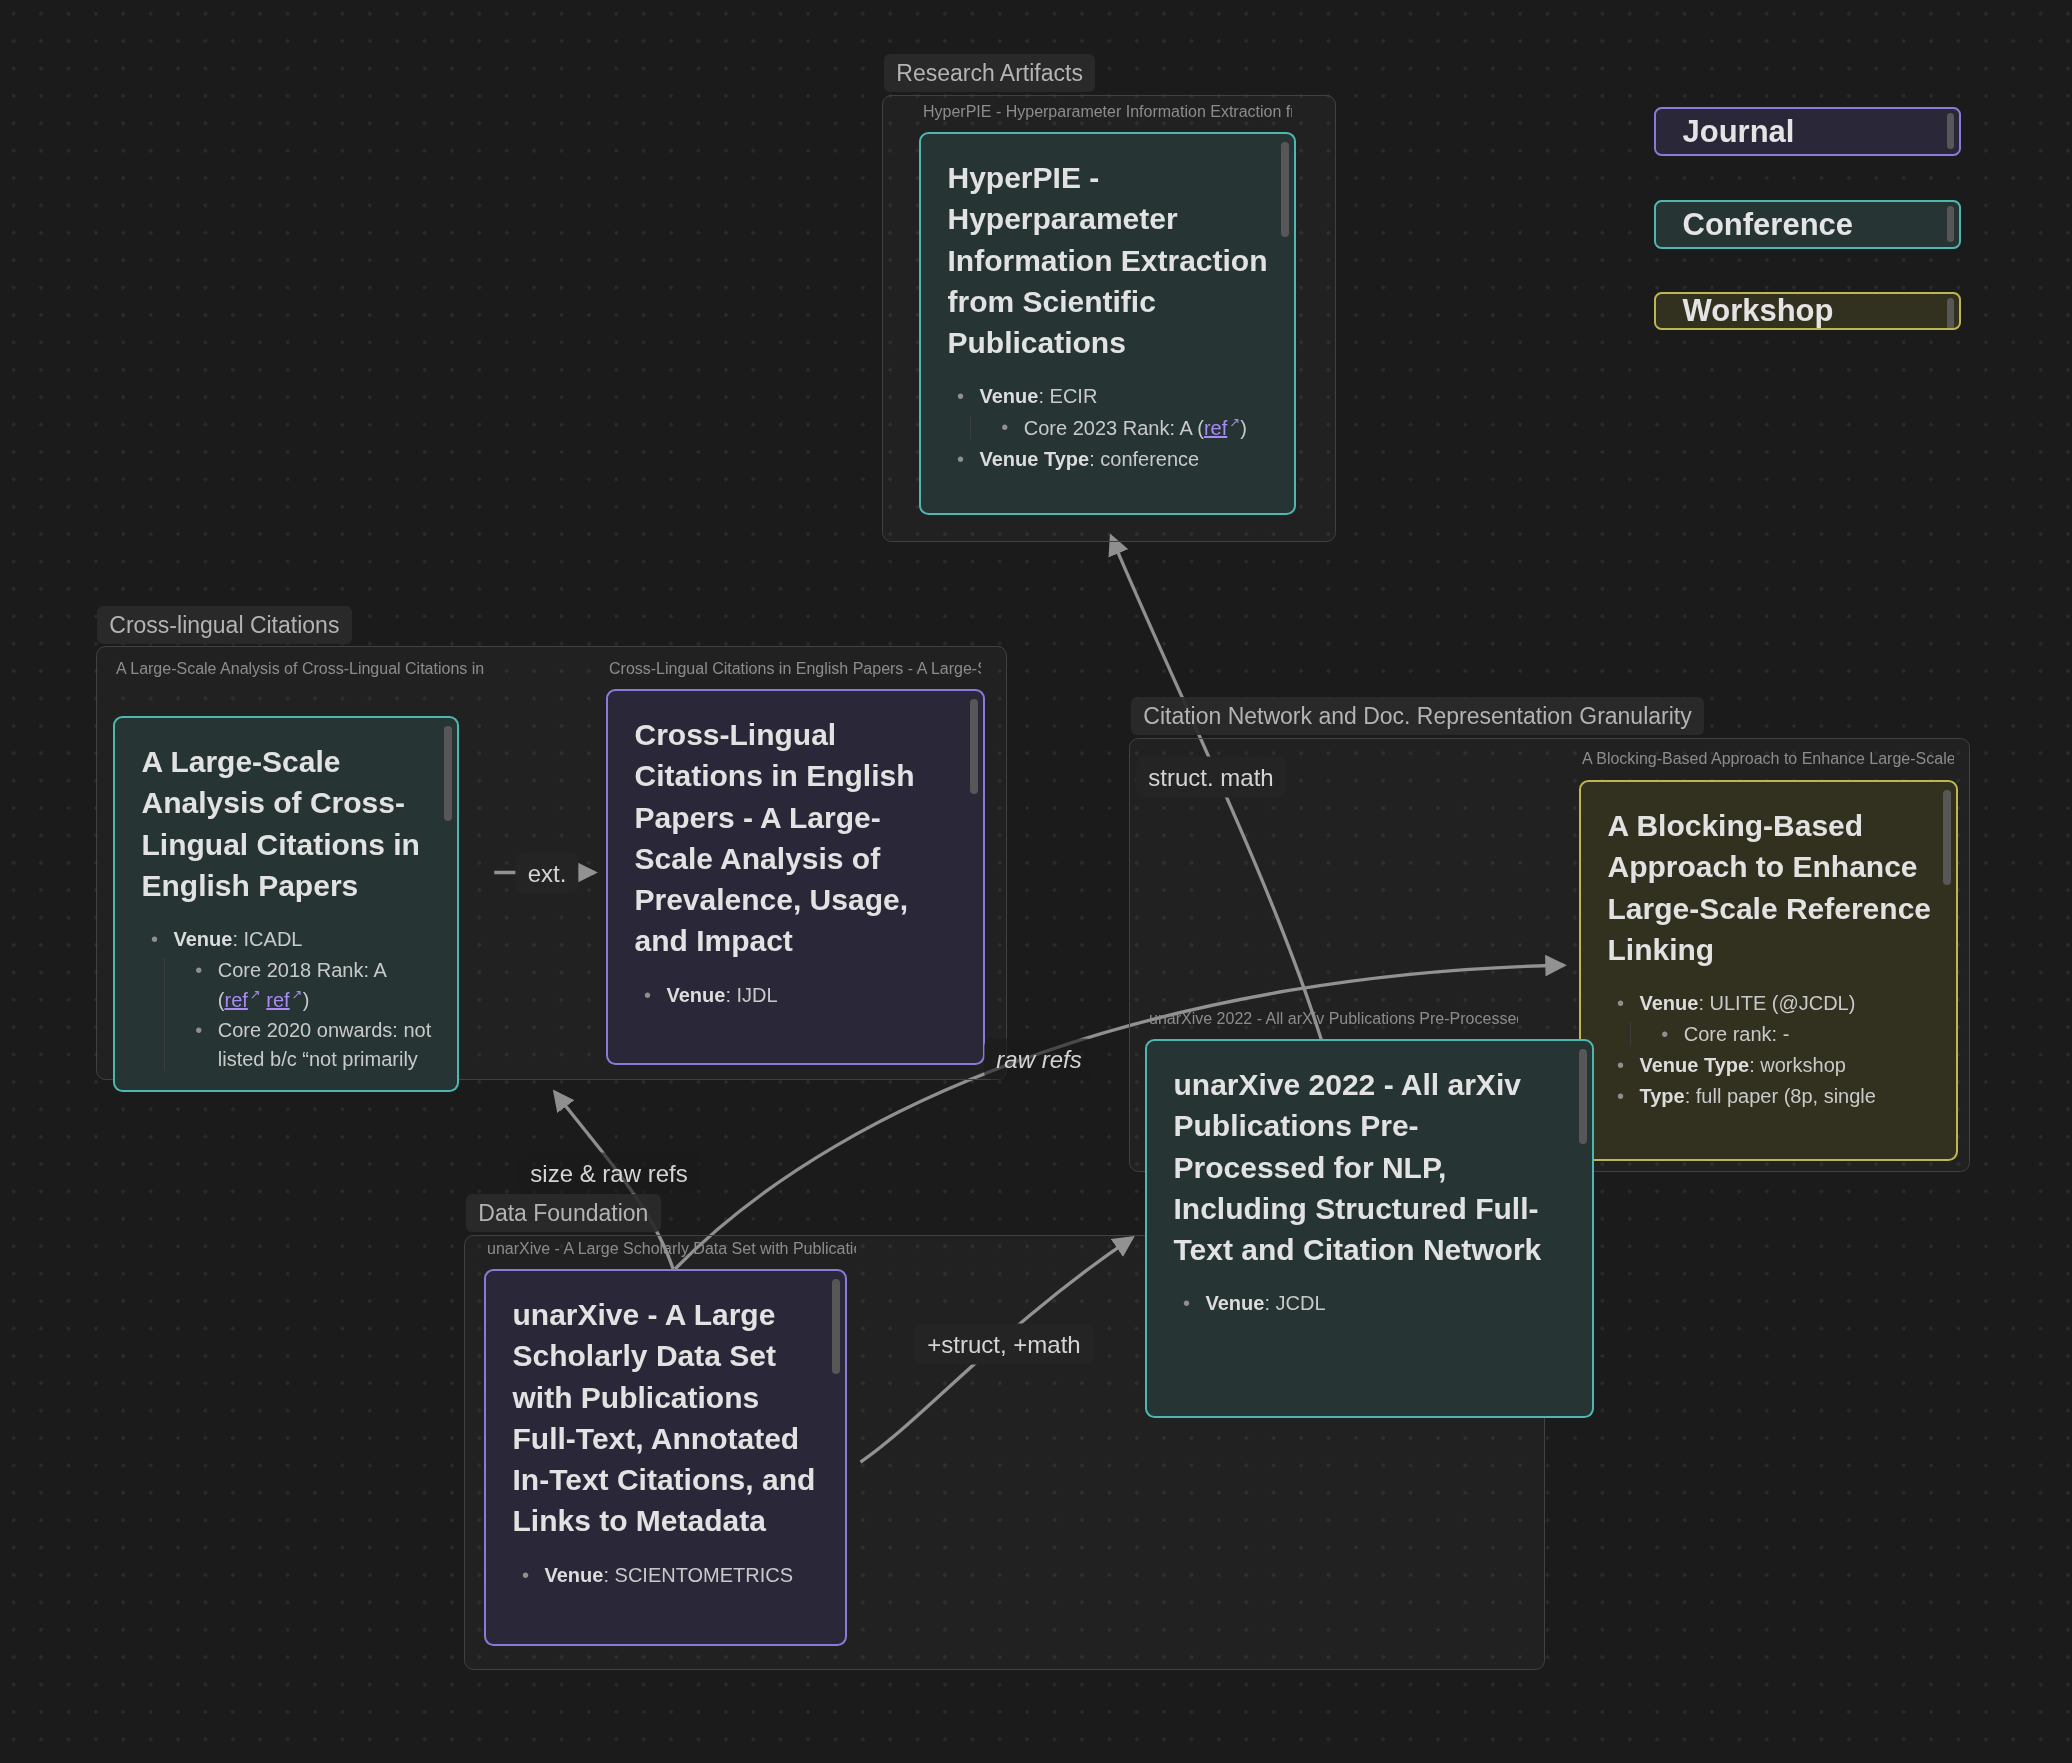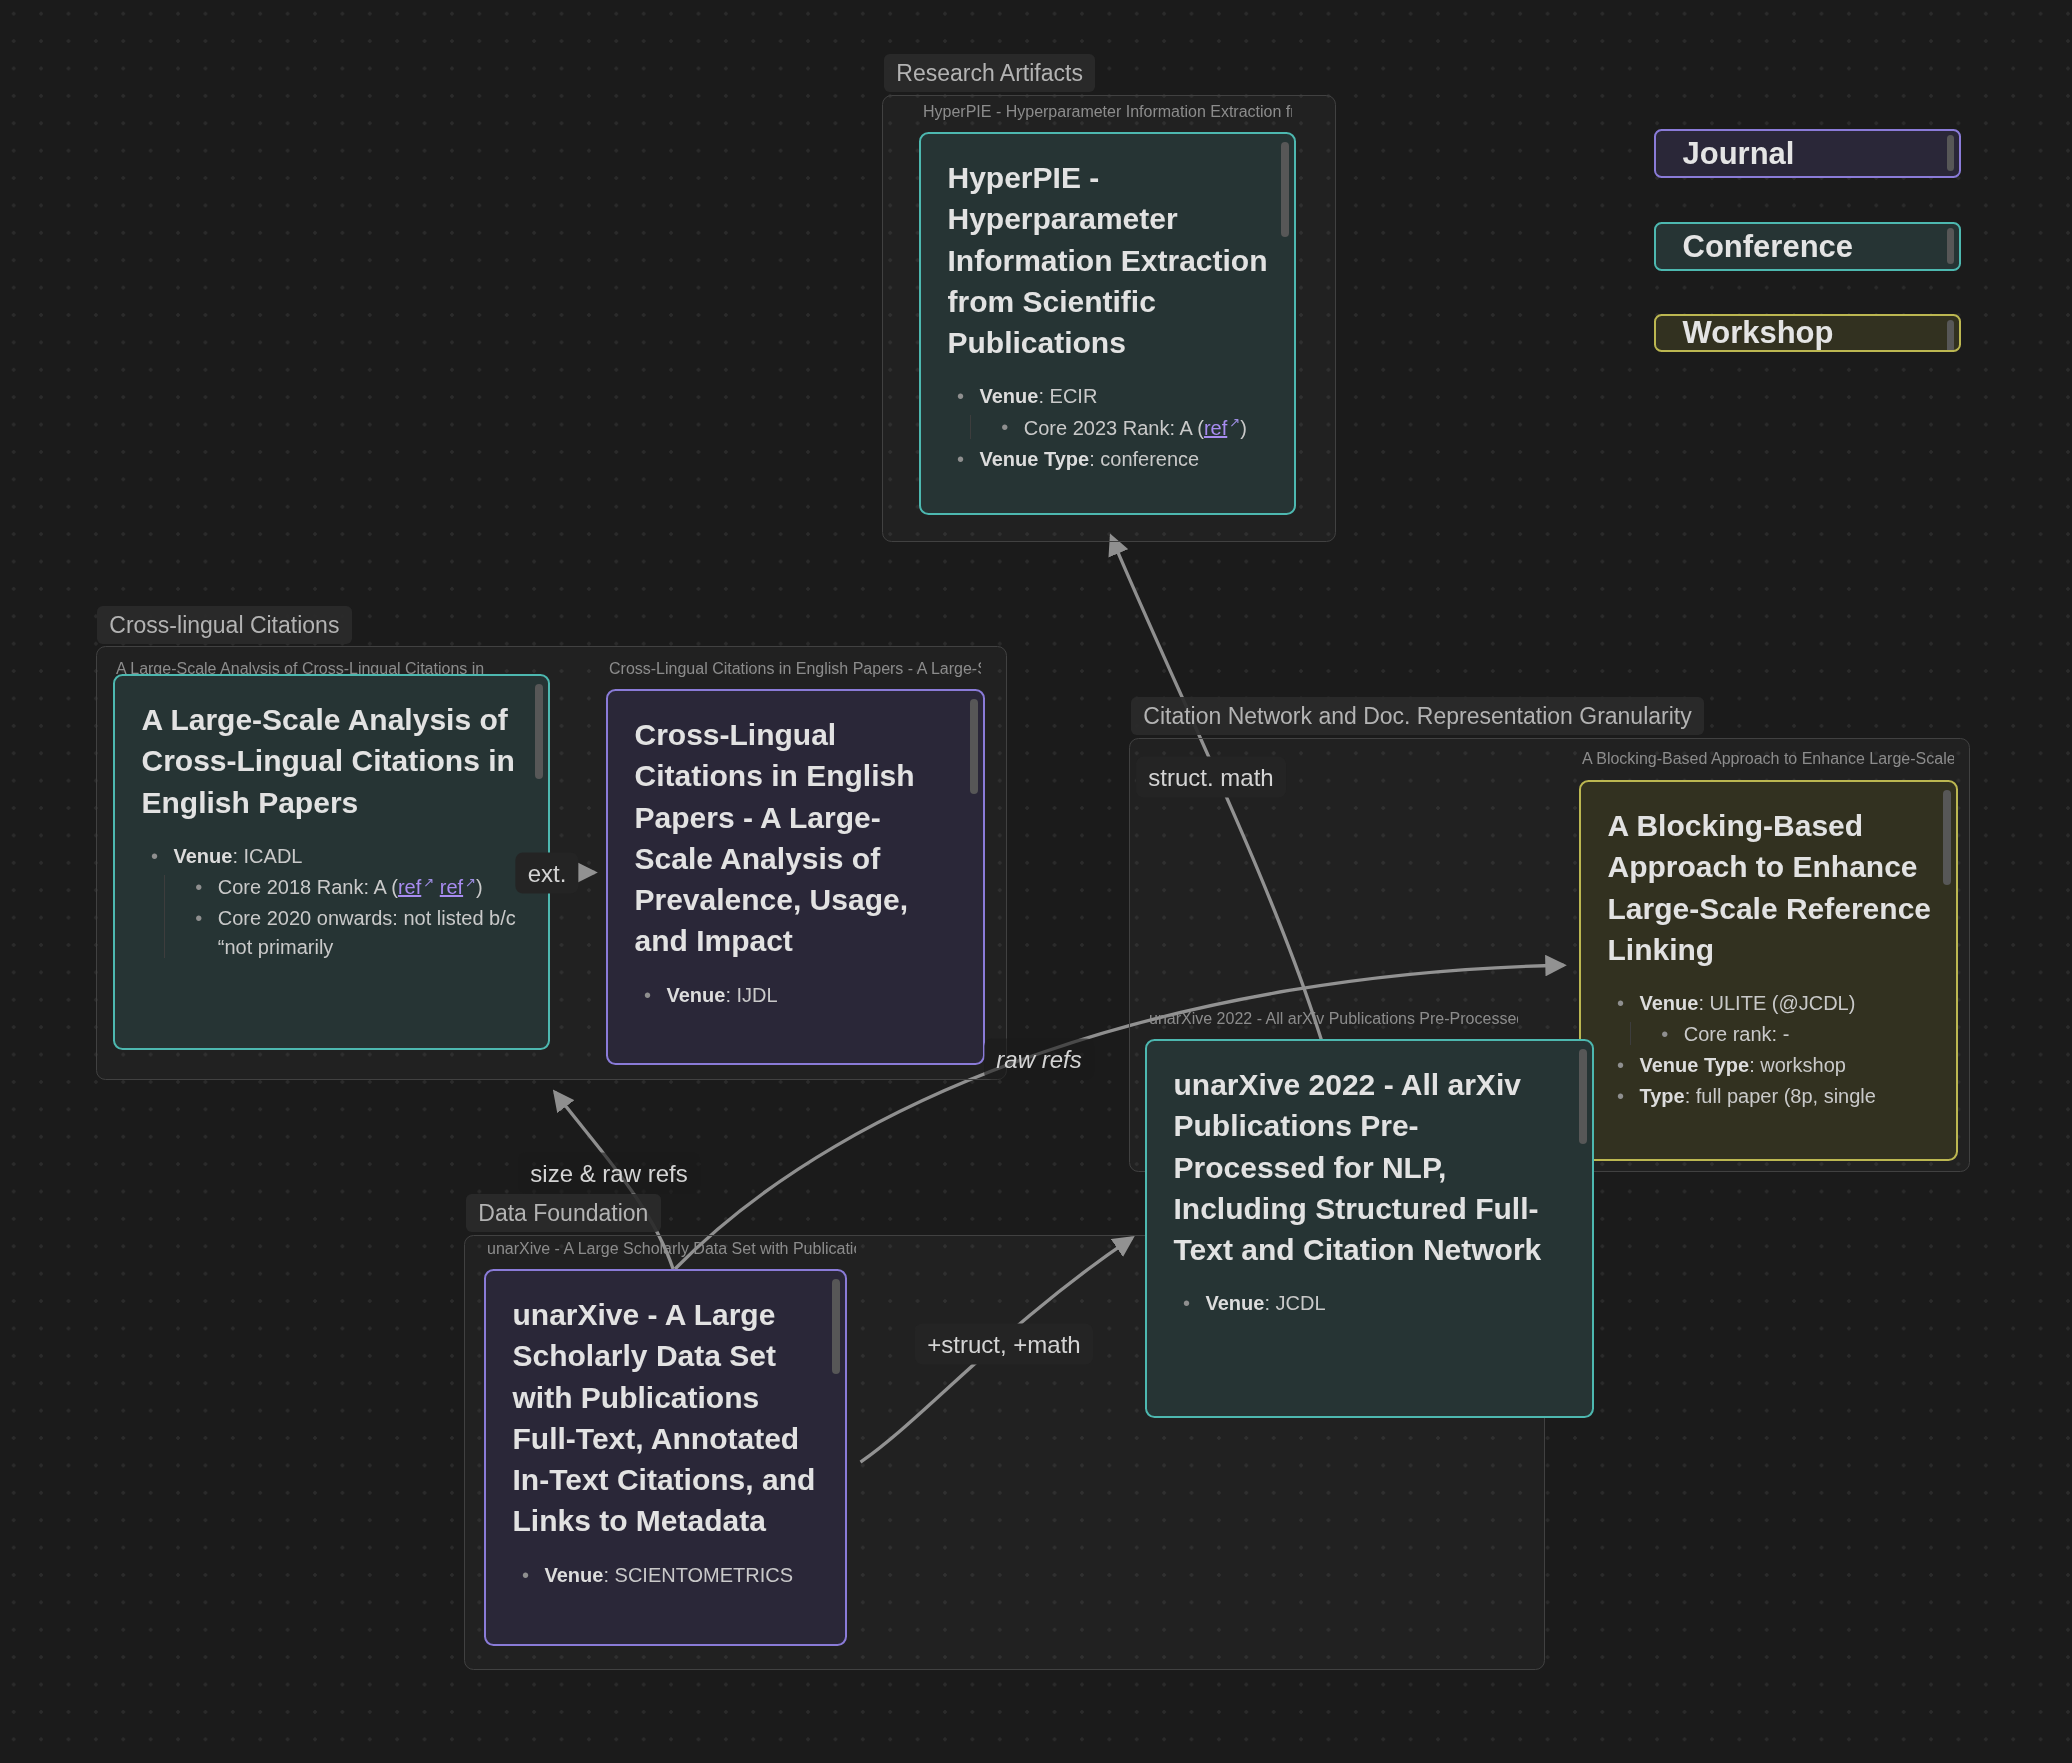--- a/index.html
+++ b/index.html
@@ -37,21 +37,21 @@
   ul.bullets li::before{content:'•';position:absolute;left:9.5px;top:0;color:#8f8f8f;}
   ul.bullets ul{list-style:none;margin:0 0 0 12.3px;padding:0;position:relative;}
   ul.bullets ul::before{content:'';position:absolute;left:-22px;top:1.9px;bottom:3.8px;width:1.4px;background:#3d3d3d;}
   ul.bullets strong{color:#dcdcdc;font-weight:700;}
   .link{color:#a88cf1;text-decoration:underline;cursor:pointer;}
   .ext{color:#9b8ce0;font-size:13.2px;vertical-align:super;margin-left:1.9px;}
   .thumb{position:absolute;background:#575757;border-radius:4.7px;}
   .legend-card{
     position:absolute;border-radius:7.6px;border:2.8px solid;box-sizing:border-box;overflow:hidden;
     display:flex;align-items:center;padding-left:26.5px;
-    color:#e4e4e4;font-size:31px;font-weight:700;margin-top:22px;
+    color:#e4e4e4;font-size:31px;font-weight:700;
   }
   .edge-label{
     position:absolute;transform:translate(-50%,-50%);color:#d4d4d4;font-size:24px;
     line-height:1;padding:8.5px 12.3px;border-radius:7.6px;white-space:nowrap;
   }
   .edge-label.boxed{background:#242424;}
   .edge-label.plain{background:rgba(27,27,27,0.6);}
 </style>
 </head>
 <body>
@@ -89,21 +89,21 @@
           <ul class="bullets">
             <li><span><strong>Venue</strong>: ECIR</span><ul>
                 <li><span>Core 2023 Rank: A (<span class="link">ref</span><span class="ext">↗</span>)</span></li>
               </ul></li>
             <li><span><strong>Venue Type</strong>: conference</span></li>
           </ul>
         </div>
         <div class="thumb" style="right: 4.7px; top: 7.6px; width: 8.5px; height: 95px;"></div>
       </div>
       <div class="card-header" style="left: 116px; top: 661px; width: 372px;">A Large-Scale Analysis of Cross-Lingual Citations in E···</div>
-      <div class="card conference" style="left: 113px; top: 674px; width: 437px; height: 376px;">
+      <div class="card conference" style="left: 113px; top: 716px; width: 346px; height: 376px;">
         <div class="card-inner">
           <div class="card-title">A Large-Scale Analysis of Cross-Lingual Citations in English Papers</div>
           <ul class="bullets">
             <li><span><strong>Venue</strong>: ICADL</span><ul>
                 <li><span>Core 2018 Rank: A (<span class="link">ref</span><span class="ext">↗</span> <span class="link">ref</span><span class="ext">↗</span>)</span></li>
                 <li><span>Core 2020 onwards: not listed b/c “not primarily</span></li>
               </ul></li>
           </ul>
         </div>
         <div class="thumb" style="right: 4.7px; top: 7.6px; width: 8.5px; height: 95px;"></div>

